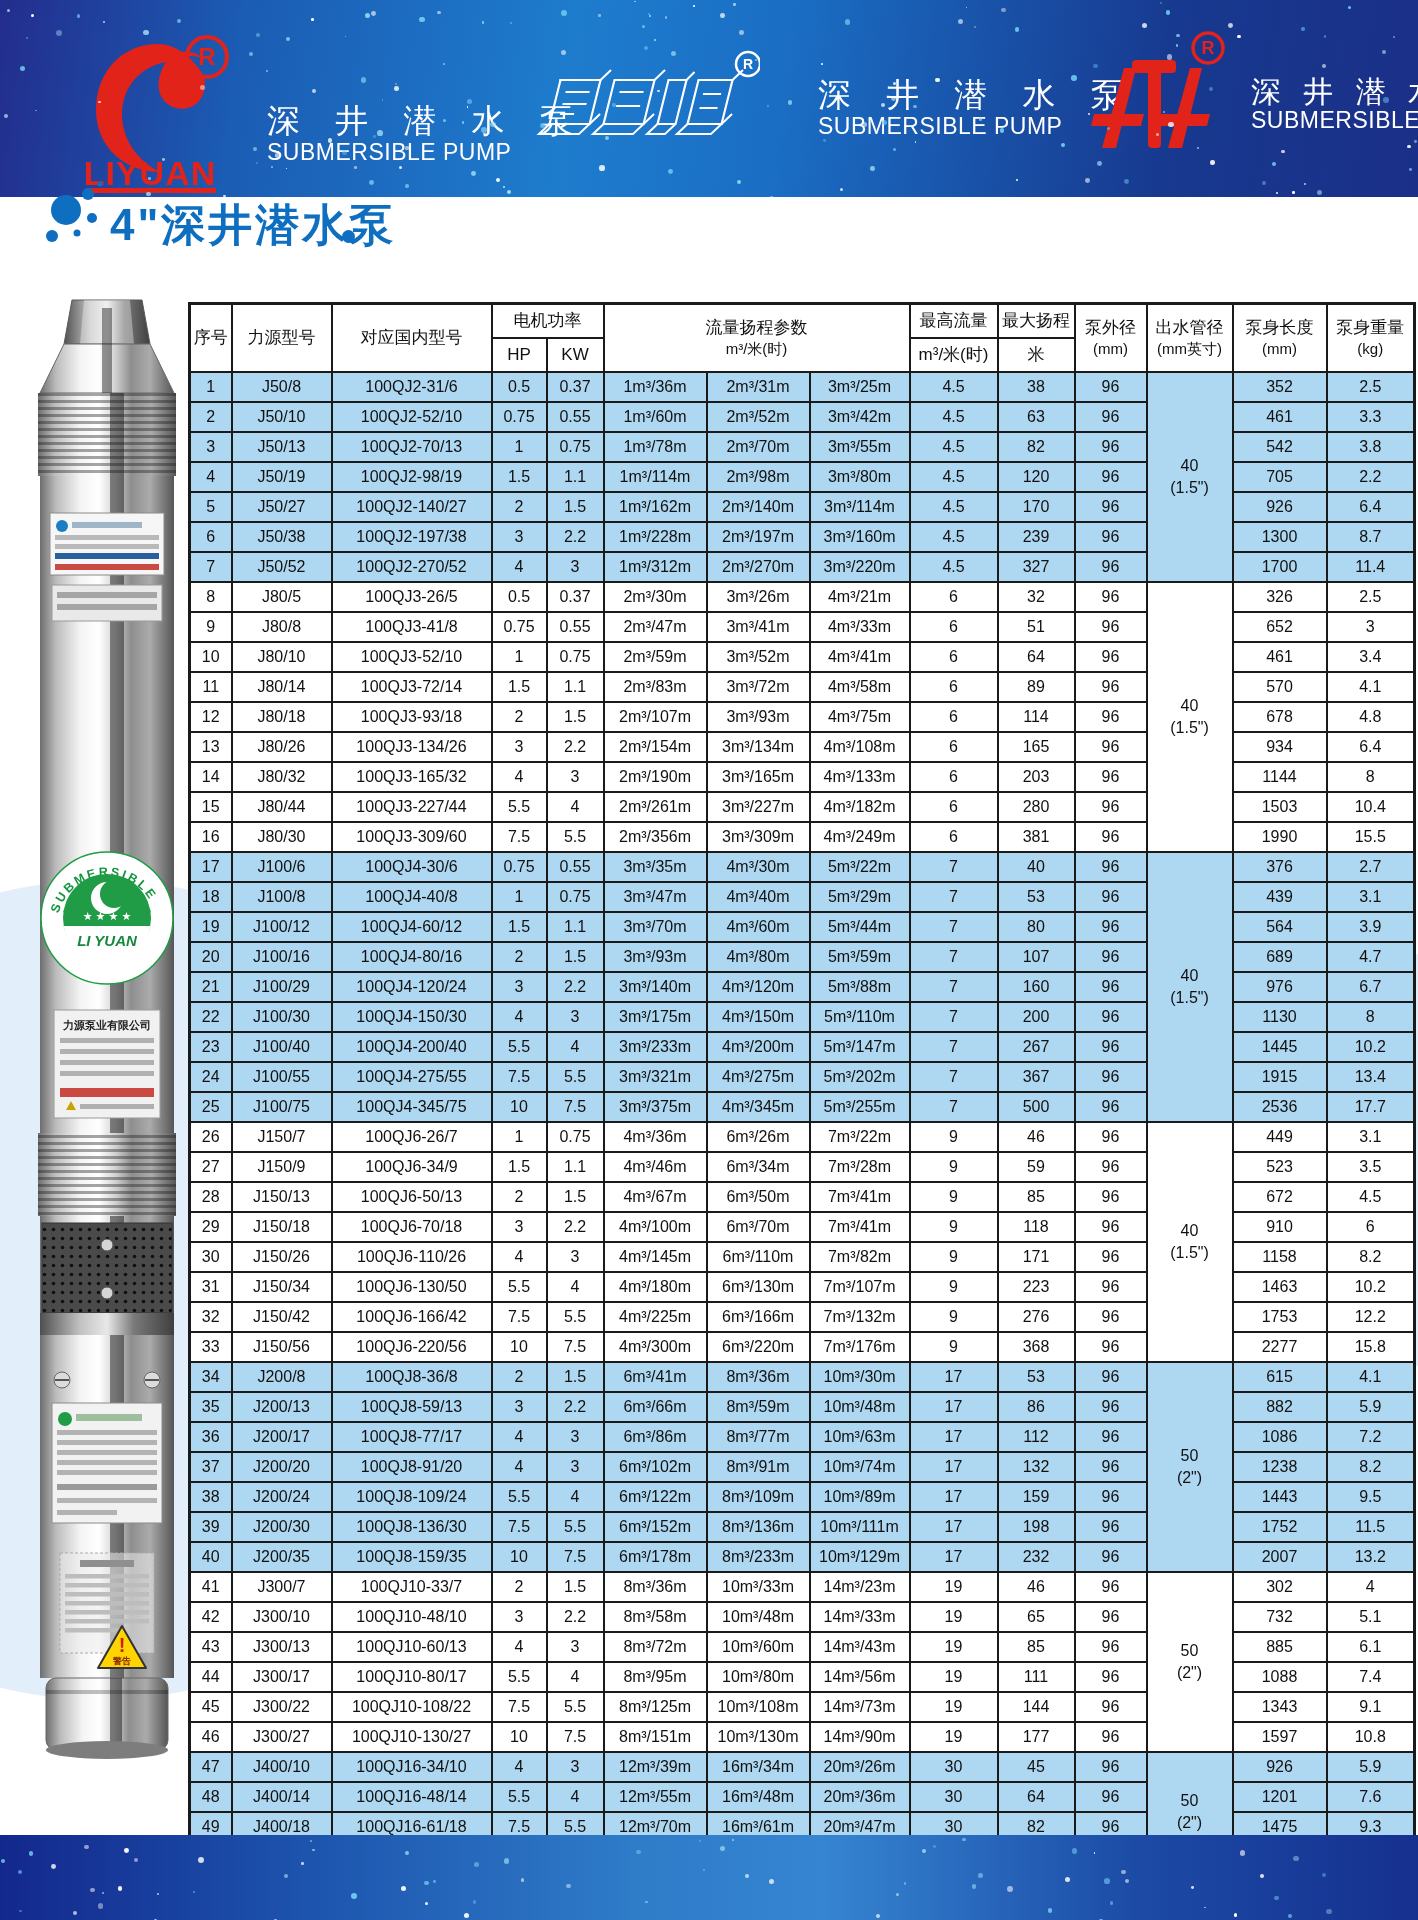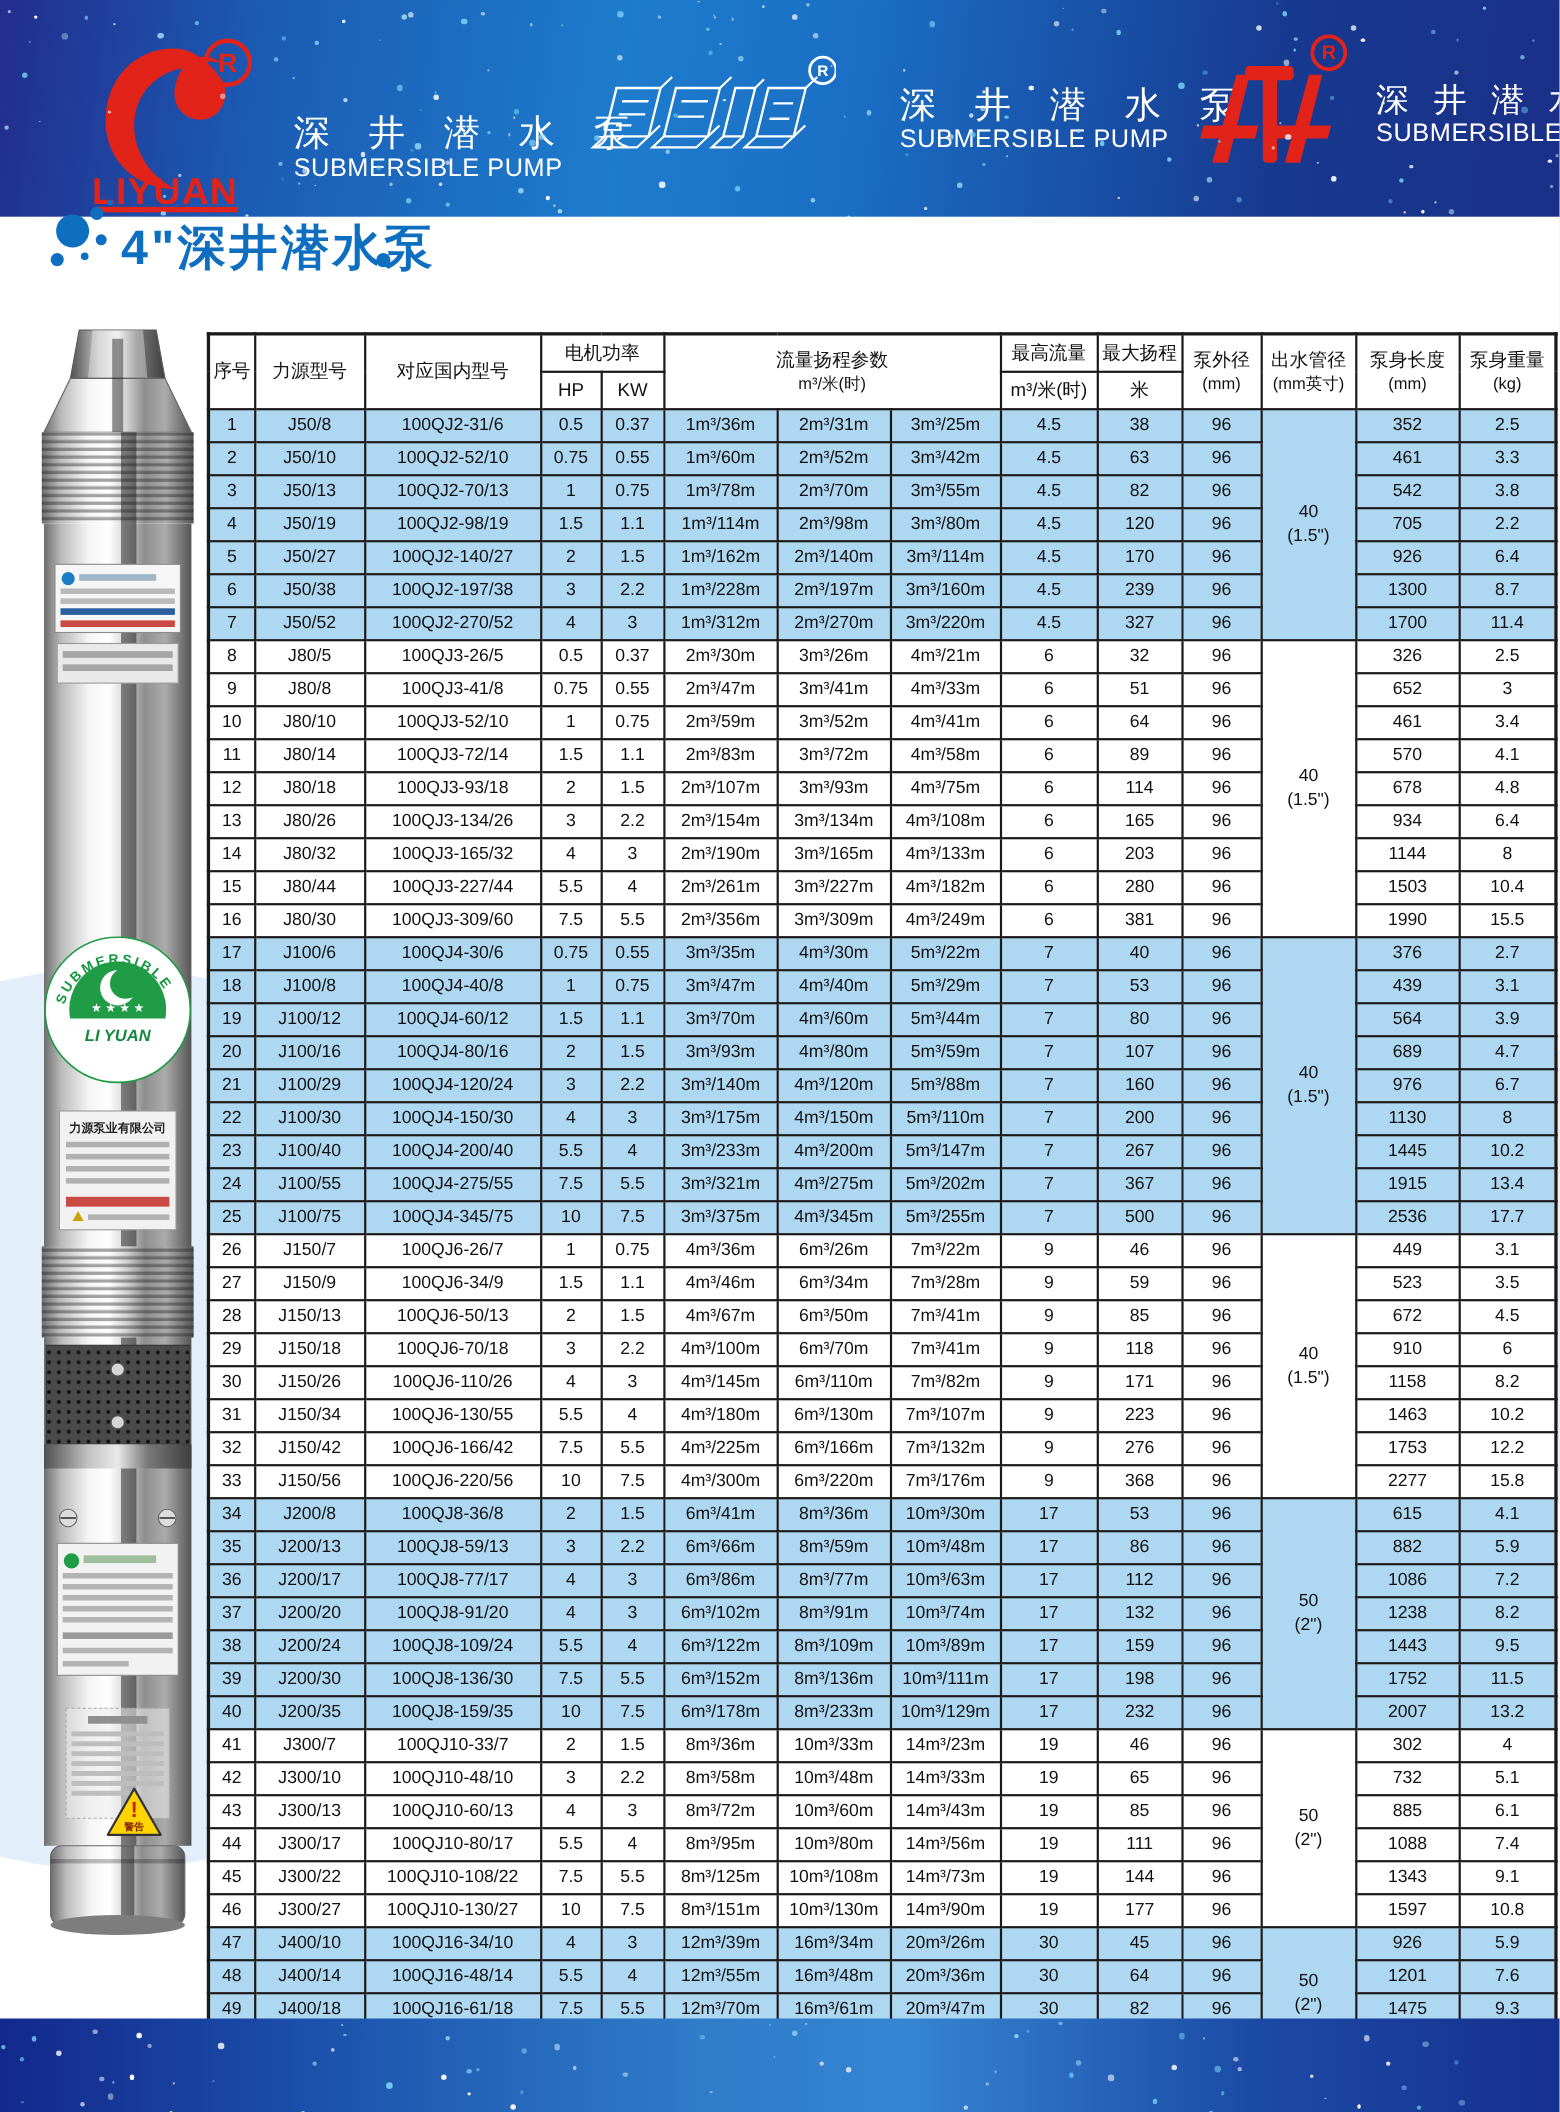--- a/index.html
+++ b/index.html
@@ -919,21 +919,21 @@
           <td>7m³/82m</td>
           <td>9</td>
           <td>171</td>
           <td>96</td>
           <td>1158</td>
           <td>8.2</td>
         </tr>
         <tr class="shade-white">
           <td>31</td>
           <td>J150/34</td>
-          <td>100QJ6-130/55</td>
+          <td>100QJ6-130/50</td>
           <td>5.5</td>
           <td>4</td>
           <td>4m³/180m</td>
           <td>6m³/130m</td>
           <td>7m³/107m</td>
           <td>9</td>
           <td>223</td>
           <td>96</td>
           <td>1463</td>
           <td>10.2</td>

